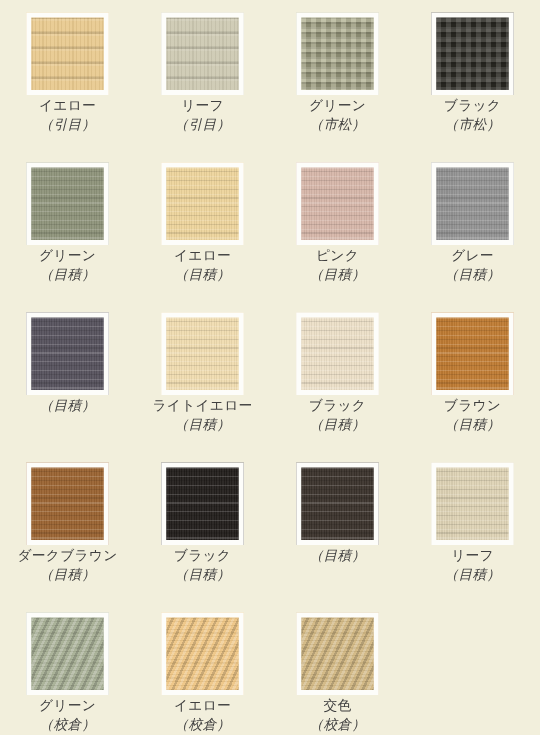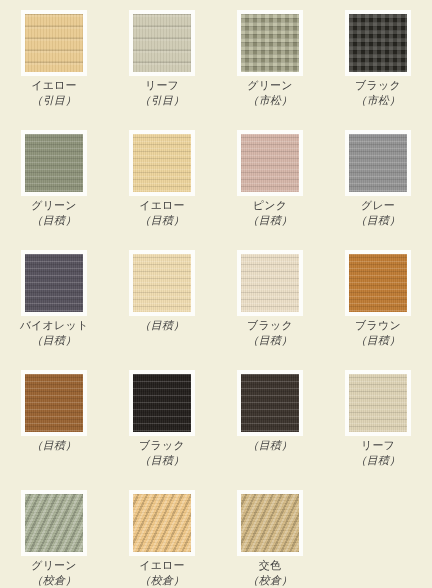--- a/index.html
+++ b/index.html
@@ -235,29 +235,29 @@
       <div class="swatch-caption">
         <span class="caption-name">グレー</span>
         <span class="caption-weave">（目積）</span>
       </div>
     </div>
     <div class="swatch-cell">
       <div class="swatch-frame" style="background: rgb(86, 82, 93); border-color: rgb(253, 253, 250);">
         <div class="swatch-tile tex-mezeki"></div>
       </div>
       <div class="swatch-caption">
-        <span class="caption-name">バイオレット</span>
         <span class="caption-weave">（目積）</span>
       </div>
     </div>
     <div class="swatch-cell">
       <div class="swatch-frame" style="background: rgb(240, 220, 176); border-color: rgb(253, 253, 250);">
         <div class="swatch-tile tex-mezeki"></div>
       </div>
       <div class="swatch-caption">
+        <span class="caption-name">ライトイエロー</span>
         <span class="caption-weave">（目積）</span>
       </div>
     </div>
     <div class="swatch-cell">
       <div class="swatch-frame" style="background: rgb(236, 223, 199); border-color: rgb(253, 253, 250);">
         <div class="swatch-tile tex-mezeki"></div>
       </div>
       <div class="swatch-caption">
         <span class="caption-name">ブラック</span>
         <span class="caption-weave">（目積）</span>
@@ -270,20 +270,21 @@
       <div class="swatch-caption">
         <span class="caption-name">ブラウン</span>
         <span class="caption-weave">（目積）</span>
       </div>
     </div>
     <div class="swatch-cell">
       <div class="swatch-frame" style="background: rgb(154, 99, 49); border-color: rgb(253, 253, 250);">
         <div class="swatch-tile tex-mezeki"></div>
       </div>
       <div class="swatch-caption">
+        <span class="caption-name">ダークブラウン</span>
         <span class="caption-weave">（目積）</span>
       </div>
     </div>
     <div class="swatch-cell">
       <div class="swatch-frame" style="background: rgb(35, 31, 28); border-color: rgb(253, 253, 250);">
         <div class="swatch-tile tex-mezeki"></div>
       </div>
       <div class="swatch-caption">
         <span class="caption-name">ブラック</span>
         <span class="caption-weave">（目積）</span>

